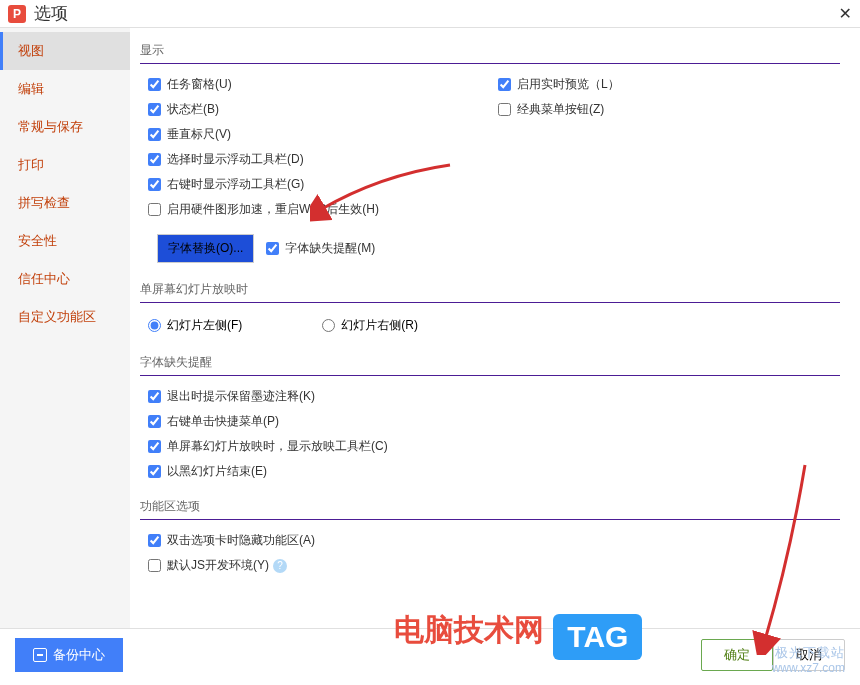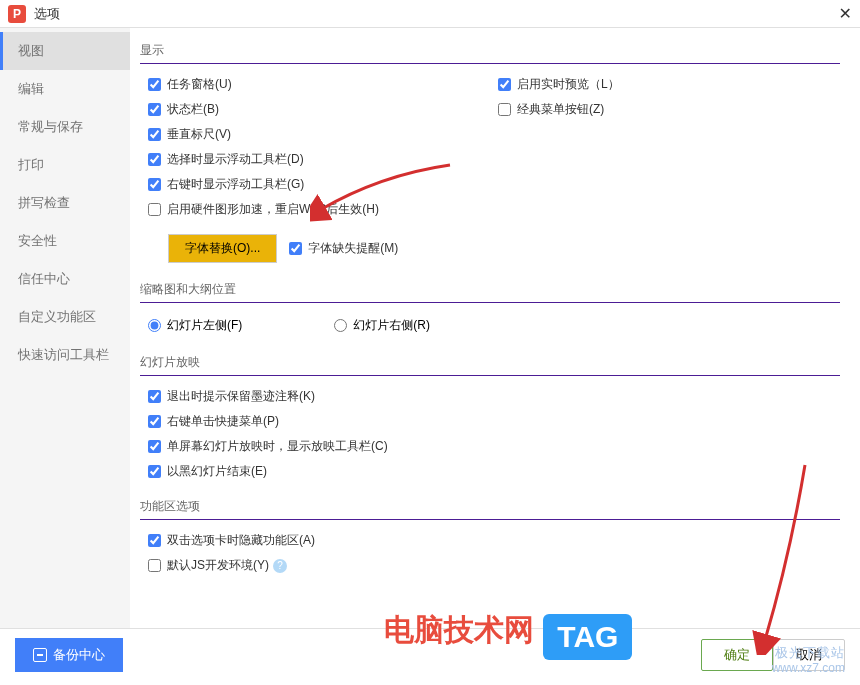--- a/index.html
+++ b/index.html
@@ -26,42 +26,42 @@
       background: #e84c3d;
       border-radius: 3px;
       color: #fff;
       display: flex;
       align-items: center;
       justify-content: center;
       font-weight: bold;
       font-size: 12px;
       margin-right: 8px;
     }
-    .title-text { color: #333; font-size: 13px; }
+    .title-text { color: #333; font-size: 17px; }
     .close-btn {
       margin-left: auto;
       font-size: 16px;
       cursor: pointer;
       color: #333;
       line-height: 1;
     }
     .main {
       display: flex;
       height: 600px;
     }
     .sidebar {
       width: 130px;
       background: #f5f5f5;
       display: flex;
       flex-direction: column;
       padding-top: 4px;
     }
     .sidebar-item {
       padding: 10px 18px;
-      color: #737373;
+      color: #c2410c;
       cursor: pointer;
       font-size: 13px;
     }
     .sidebar-item.active {
       background: #e0e0e0;
       border-left: 3px solid #417ff9;
       padding-left: 15px;
     }
     .content {
       flex: 1;
@@ -92,31 +92,30 @@
       vertical-align: middle;
     }
     input[type="checkbox"]:checked {
       accent-color: #417ff9;
     }
     input[type="radio"]:checked {
       accent-color: #417ff9;
     }
     .font-sub-button {
       border: 1px solid #ccc;
-      background: #eab308;
-      padding: 5px 16px;
-      font-size: 12px;
-      cursor: pointer;
-      margin-left: 20px;
+      background: #1d4ed8;
+      padding: 5px 10px;
+      font-size: 12px;
+      cursor: pointer;
+      margin-left: 9px;
       margin-right: 12px;
     }
     .radio-row {
       display: flex;
       padding: 6px 8px;
-      gap: 12px;
     }
     .radio-item { margin-right: 80px; }
     .help-icon {
       display: inline-block;
       width: 14px;
       height: 14px;
       border-radius: 50%;
       background: #b3d9f7;
       color: #fff;
       text-align: center;
@@ -196,21 +195,21 @@
       color: #aac6e8;
       font-size: 12px;
       pointer-events: none;
       text-align: right;
       line-height: 1.3;
     }
     .watermark .brand { font-size: 13px; letter-spacing: 1px; margin-left: 6px; }
     .overlay-logo {
       position: absolute;
       bottom: 25px;
-      left: 384px;
+      left: 394px;
       pointer-events: none;
     }
     .overlay-text1 {
       color: #e84c3d;
       font-size: 30px;
       font-weight: bold;
       font-family: "SimHei", sans-serif;
     }
     .overlay-tag {
       display: inline-block;
@@ -242,21 +241,20 @@
 <div class="main">
   <div class="sidebar">
     <div class="sidebar-item active">视图</div>
     <div class="sidebar-item">编辑</div>
     <div class="sidebar-item">常规与保存</div>
     <div class="sidebar-item">打印</div>
     <div class="sidebar-item">拼写检查</div>
     <div class="sidebar-item">安全性</div>
     <div class="sidebar-item">信任中心</div>
     <div class="sidebar-item">自定义功能区</div>
-    <div class="sidebar-item">快速访问工具栏</div>
   </div>
 
   <div class="content">
     <div class="section">
       <div class="section-title">显示</div>
       <div class="two-col">
         <div class="col">
           <div class="check-row">
               <input type="checkbox" checked="" style="">
               <span>任务窗格(U)</span>
@@ -300,29 +298,29 @@
           <span>启用硬件图形加速，重启WPS后生效(H)</span>
         </div>
       <div class="check-row" style="margin-top:8px;">
         <button class="font-sub-button">字体替换(O)...</button>
         <input type="checkbox" checked="" style="">
           <span>字体缺失提醒(M)</span>
       </div>
     </div>
 
     <div class="section">
-      <div class="section-title">缩略图和大纲位置</div>
+      <div class="section-title">单屏幕幻灯片放映时</div>
       <div class="radio-row">
         <label class="radio-item"><input type="radio" name="thumbpos" checked="" style=""><span>幻灯片左侧(F)</span></label>
         <label class="radio-item"><input type="radio" name="thumbpos" style=""><span>幻灯片右侧(R)</span></label>
       </div>
     </div>
 
     <div class="section">
-      <div class="section-title">幻灯片放映</div>
+      <div class="section-title">字体缺失提醒</div>
       <div class="check-row">
           <input type="checkbox" checked="" style="">
           <span>退出时提示保留墨迹注释(K)</span>
         </div>
       <div class="check-row">
           <input type="checkbox" checked="" style="">
           <span>右键单击快捷菜单(P)</span>
         </div>
       <div class="check-row">
           <input type="checkbox" checked="" style="">

